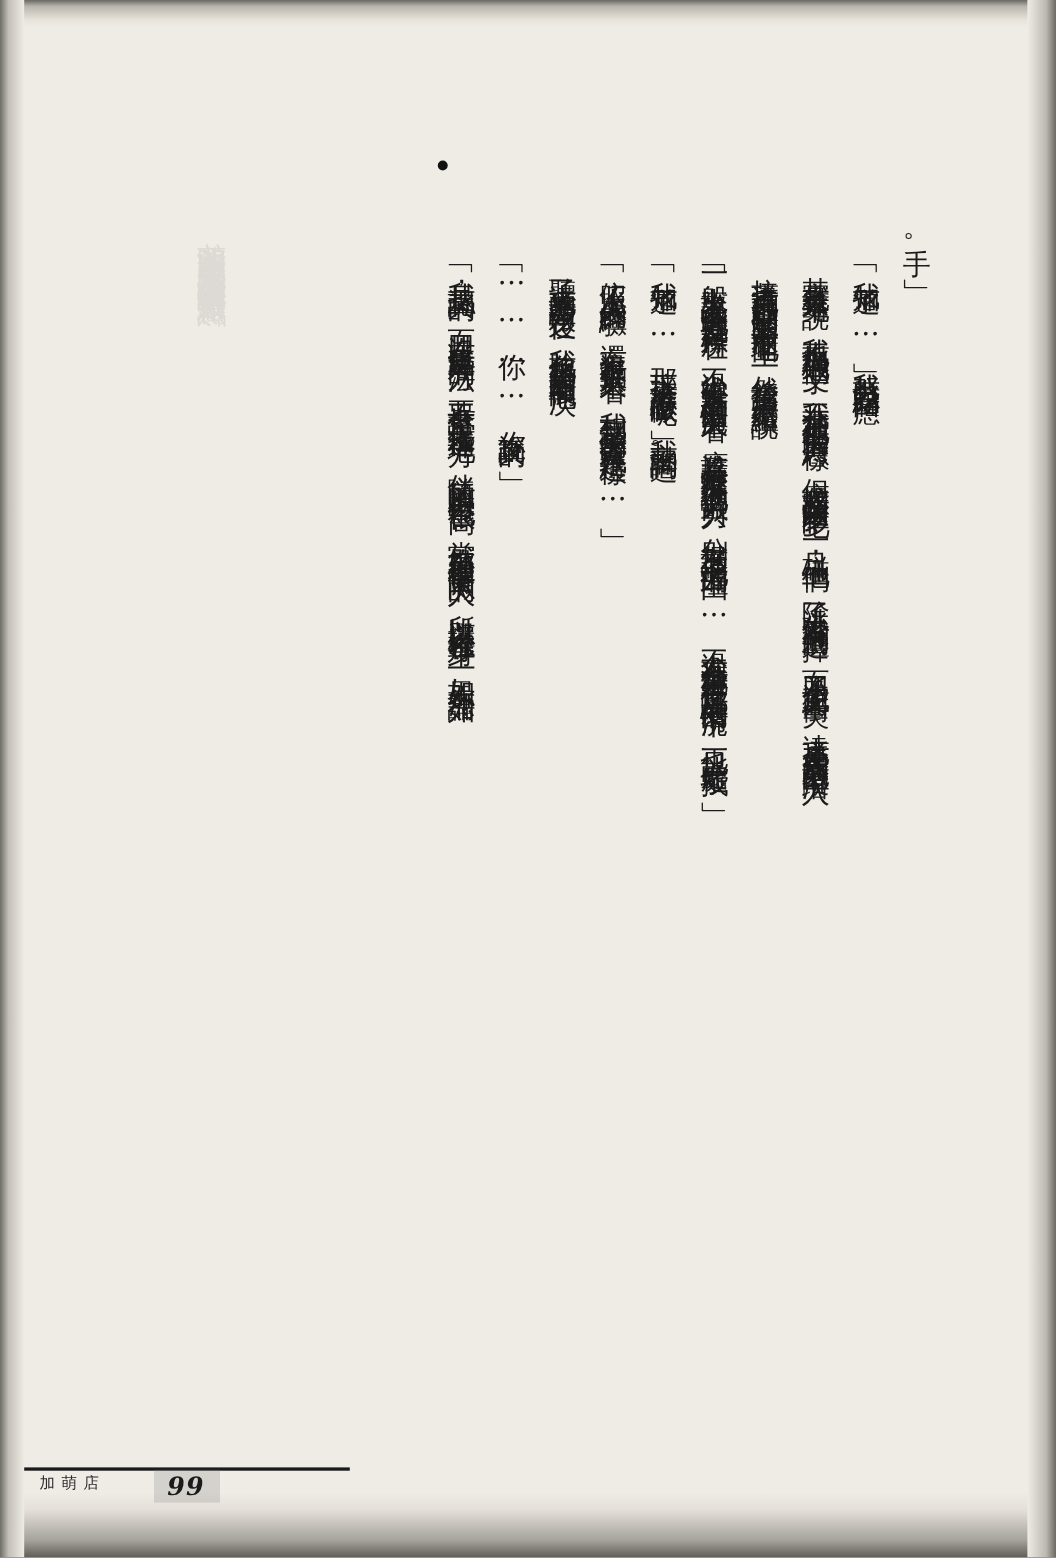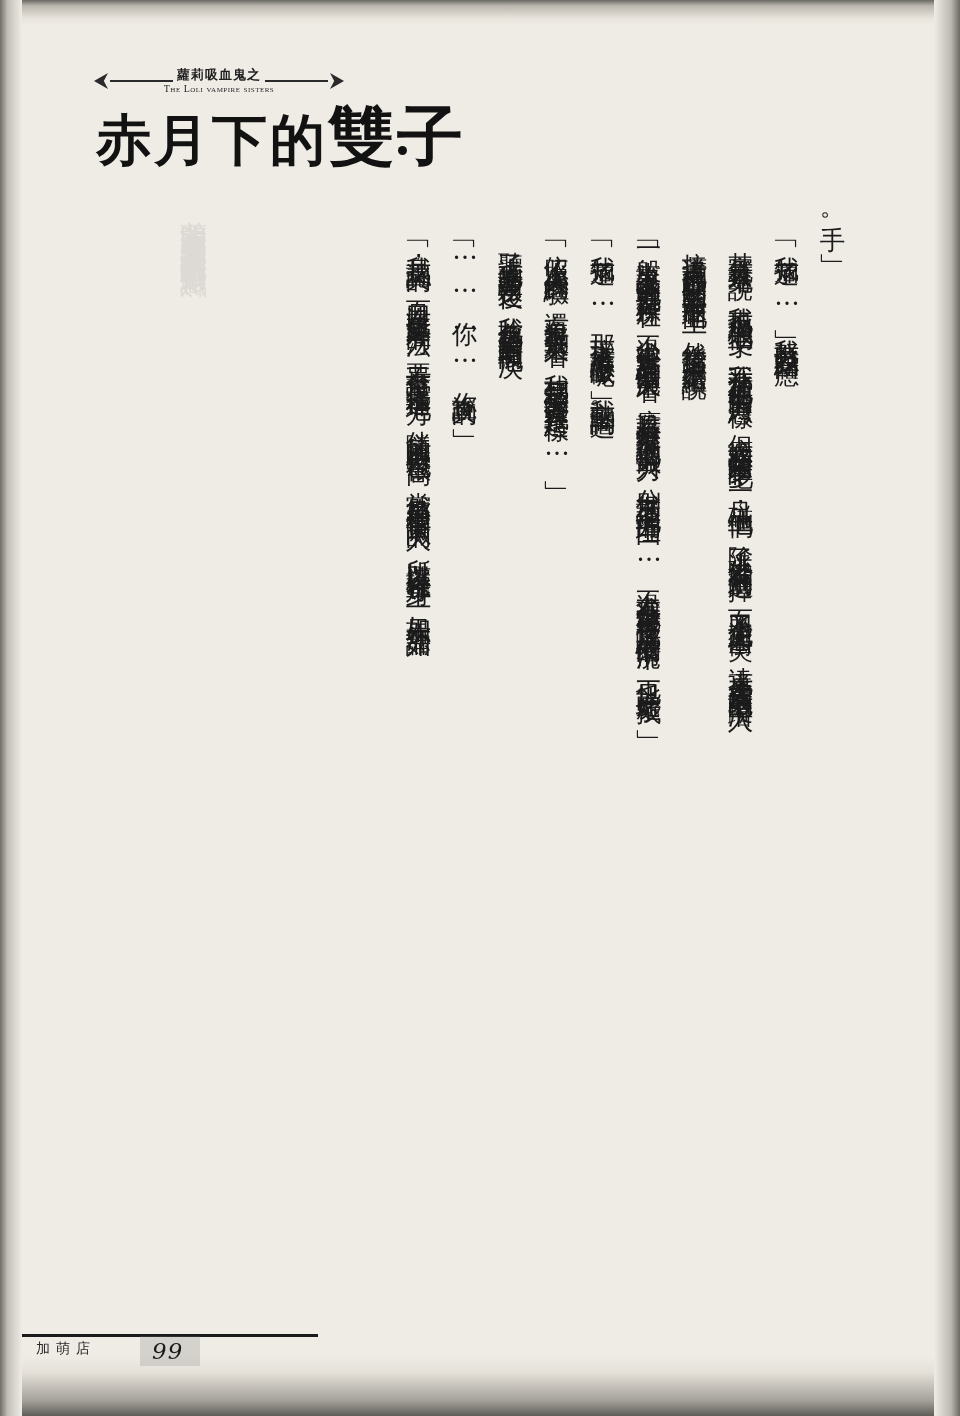--- a/index.html
+++ b/index.html
@@ -192,20 +192,21 @@
   }
   .footer-page {
     position: absolute;
     left: 130px;
     top: 4px;
     font-size: 23px;
     letter-spacing: 1px;
     color: #1a1a1a;
     font-family: "DejaVu Serif", serif;
     font-style: italic;
+    font-weight: bold;
   }
   .footer-tint {
     position: absolute;
     left: 118px;
     top: 2px;
     width: 60px;
     height: 30px;
     background: rgba(120,120,120,0.22);
   }
 </style>
@@ -215,28 +216,20 @@
 <div id="page">
 
   <div class="paper-edge-top"></div>
   <div class="paper-edge-bottom"></div>
   <div class="paper-edge-left"></div>
   <div class="paper-edge-right"></div>
 
   <div class="bleed-through">的背面透印文字隱約可見在紙張背後的模糊字跡難以辨識</div>
 
   <div class="logo-block">
-    <div class="logo-ribbon">
-      <div class="rib-line"></div>
-      <span class="logo-sub-cn">蘿莉吸血鬼之</span>
-      <div class="logo-sub-en">The Loli vampire sisters</div>
-    </div>
-    <div class="logo-main">
-      <span>赤月下的</span><span class="big">雙子</span>
-    </div>
     <div class="logo-dot"></div>
   </div>
 
   <div class="body-text">
     <p>手。」</p>
     <p class="indent">「我知道了……」我努力以點頭回應。</p>
     <p class="indent">其實就算達克不說，我也不想與他們交手。我不清楚其他使徒的實力怎樣，但應該和路西法差不多吧？一旦碰上他們，除了逃之外沒有別的選擇。而為了避免正面衝突，達克才會大費周章的匿蹤潛入。</p>
     <p class="indent">接著達克掏出那棟別墅的藍圖平放在地面上，然後指著其中一處繼續說：</p>
     <p class="indent">「一般來說人最多的地方就是目標所在，不過從密集點有三處的情況來看，應該是有什麼不得不讓他們分散兵力，分別保護三個地方的理由……不過在不清楚魯娜在這三處哪一處的情況下，也只能一處處找了。」</p>
     <p class="indent">「我知道了……那接下來應該怎麼做呢？」我主動詢問道。</p>

